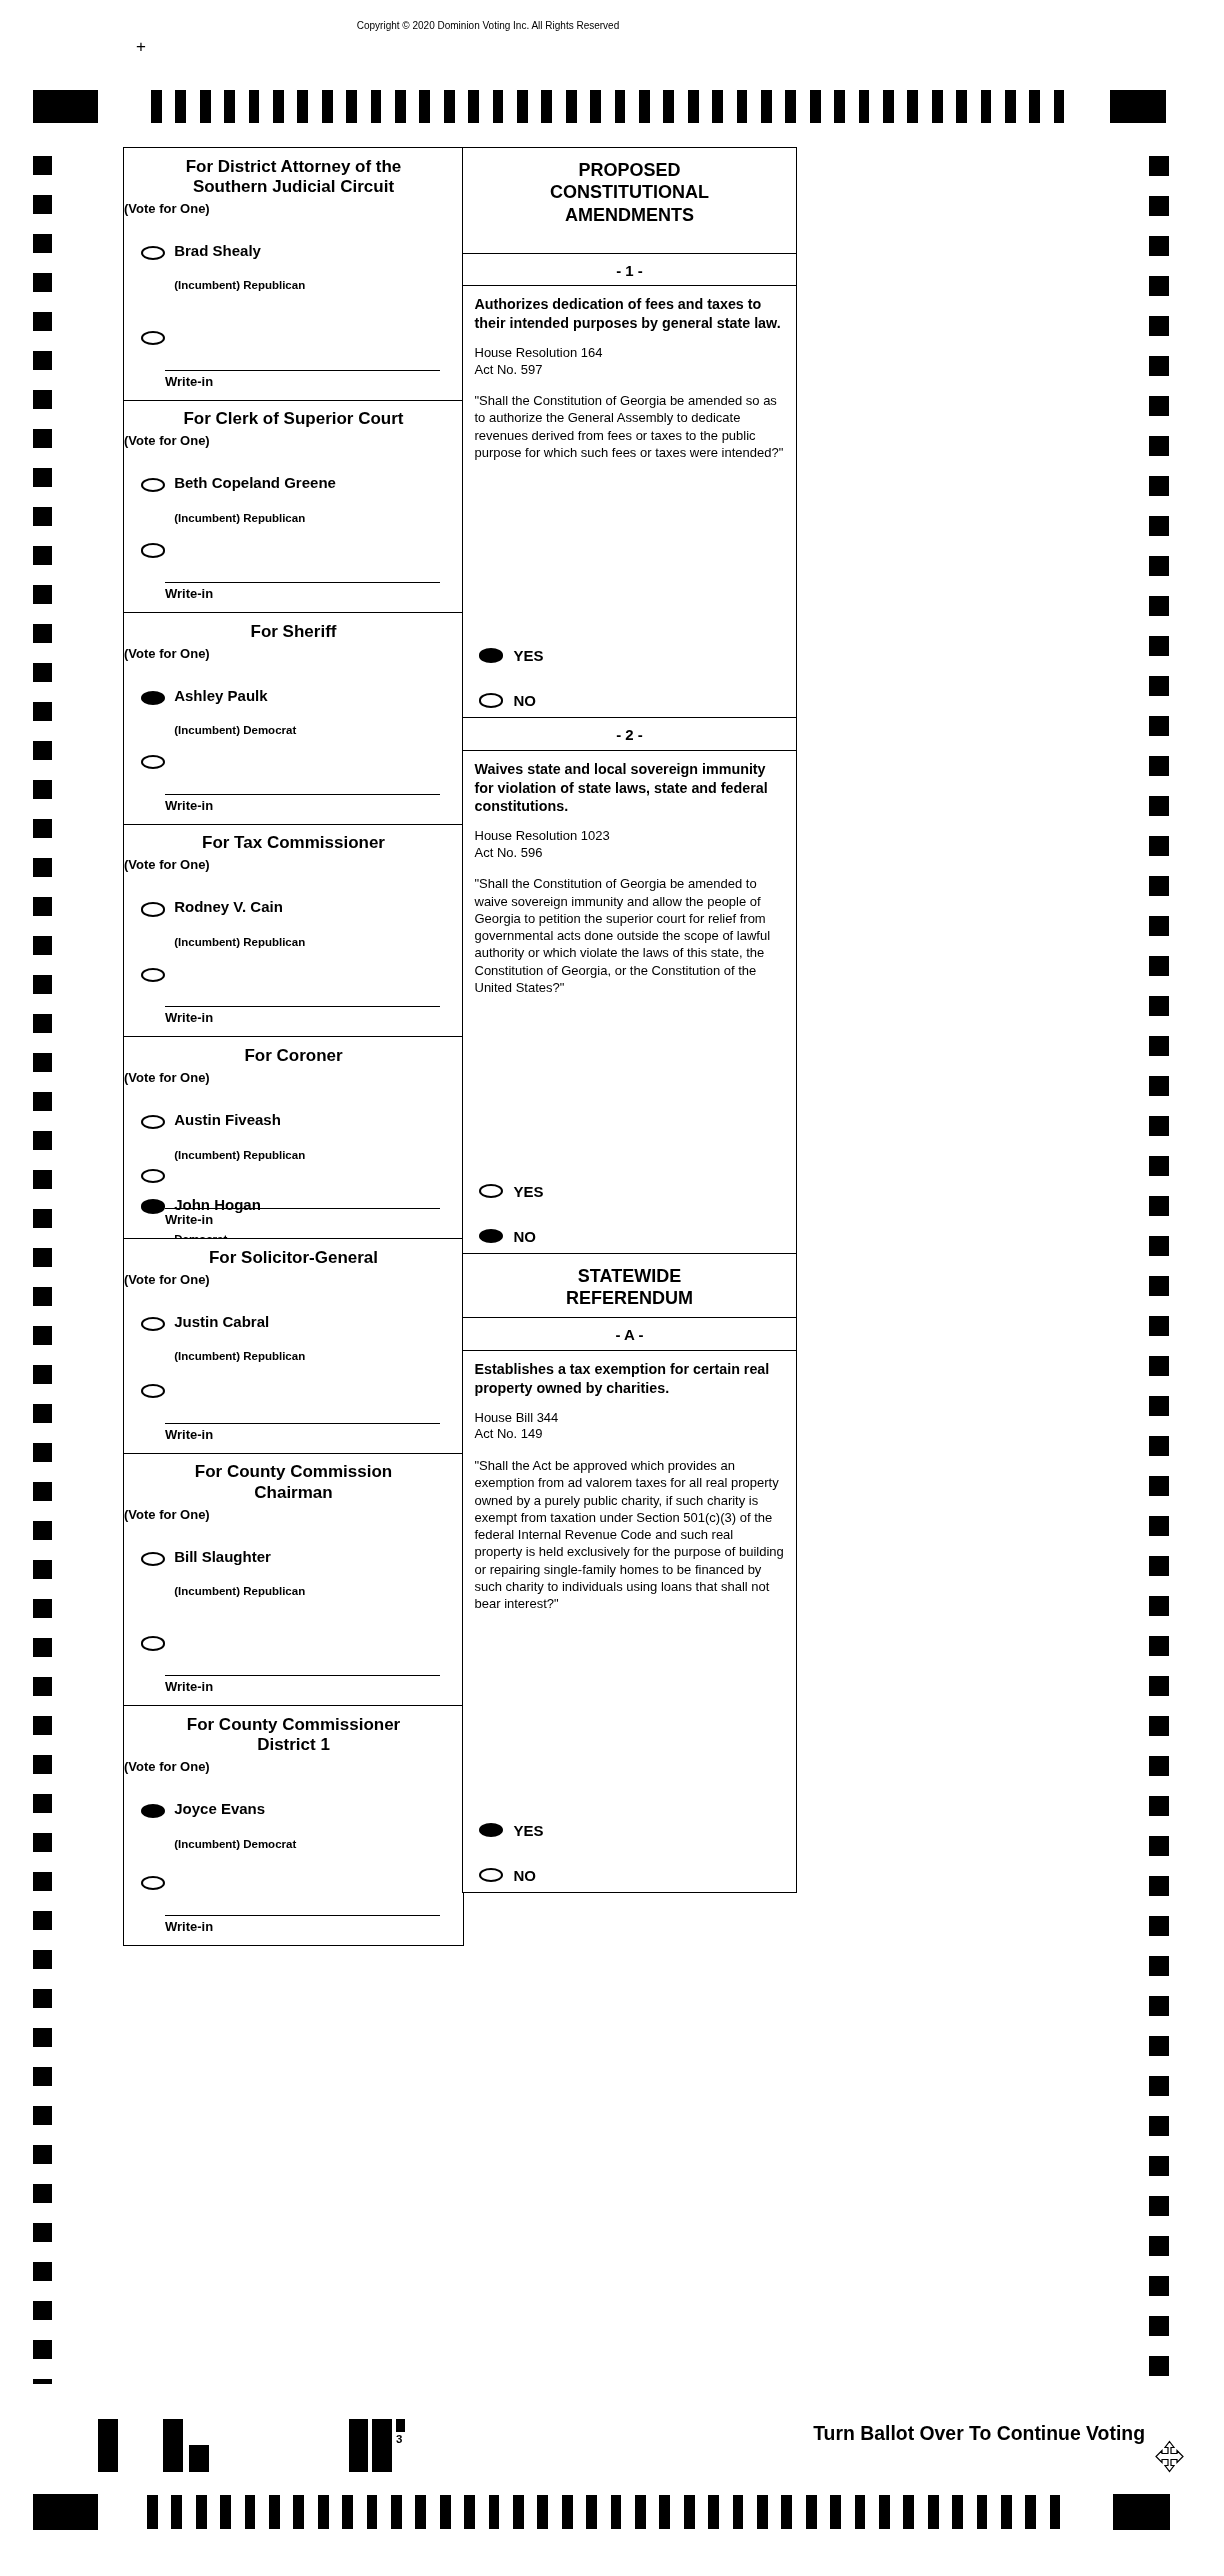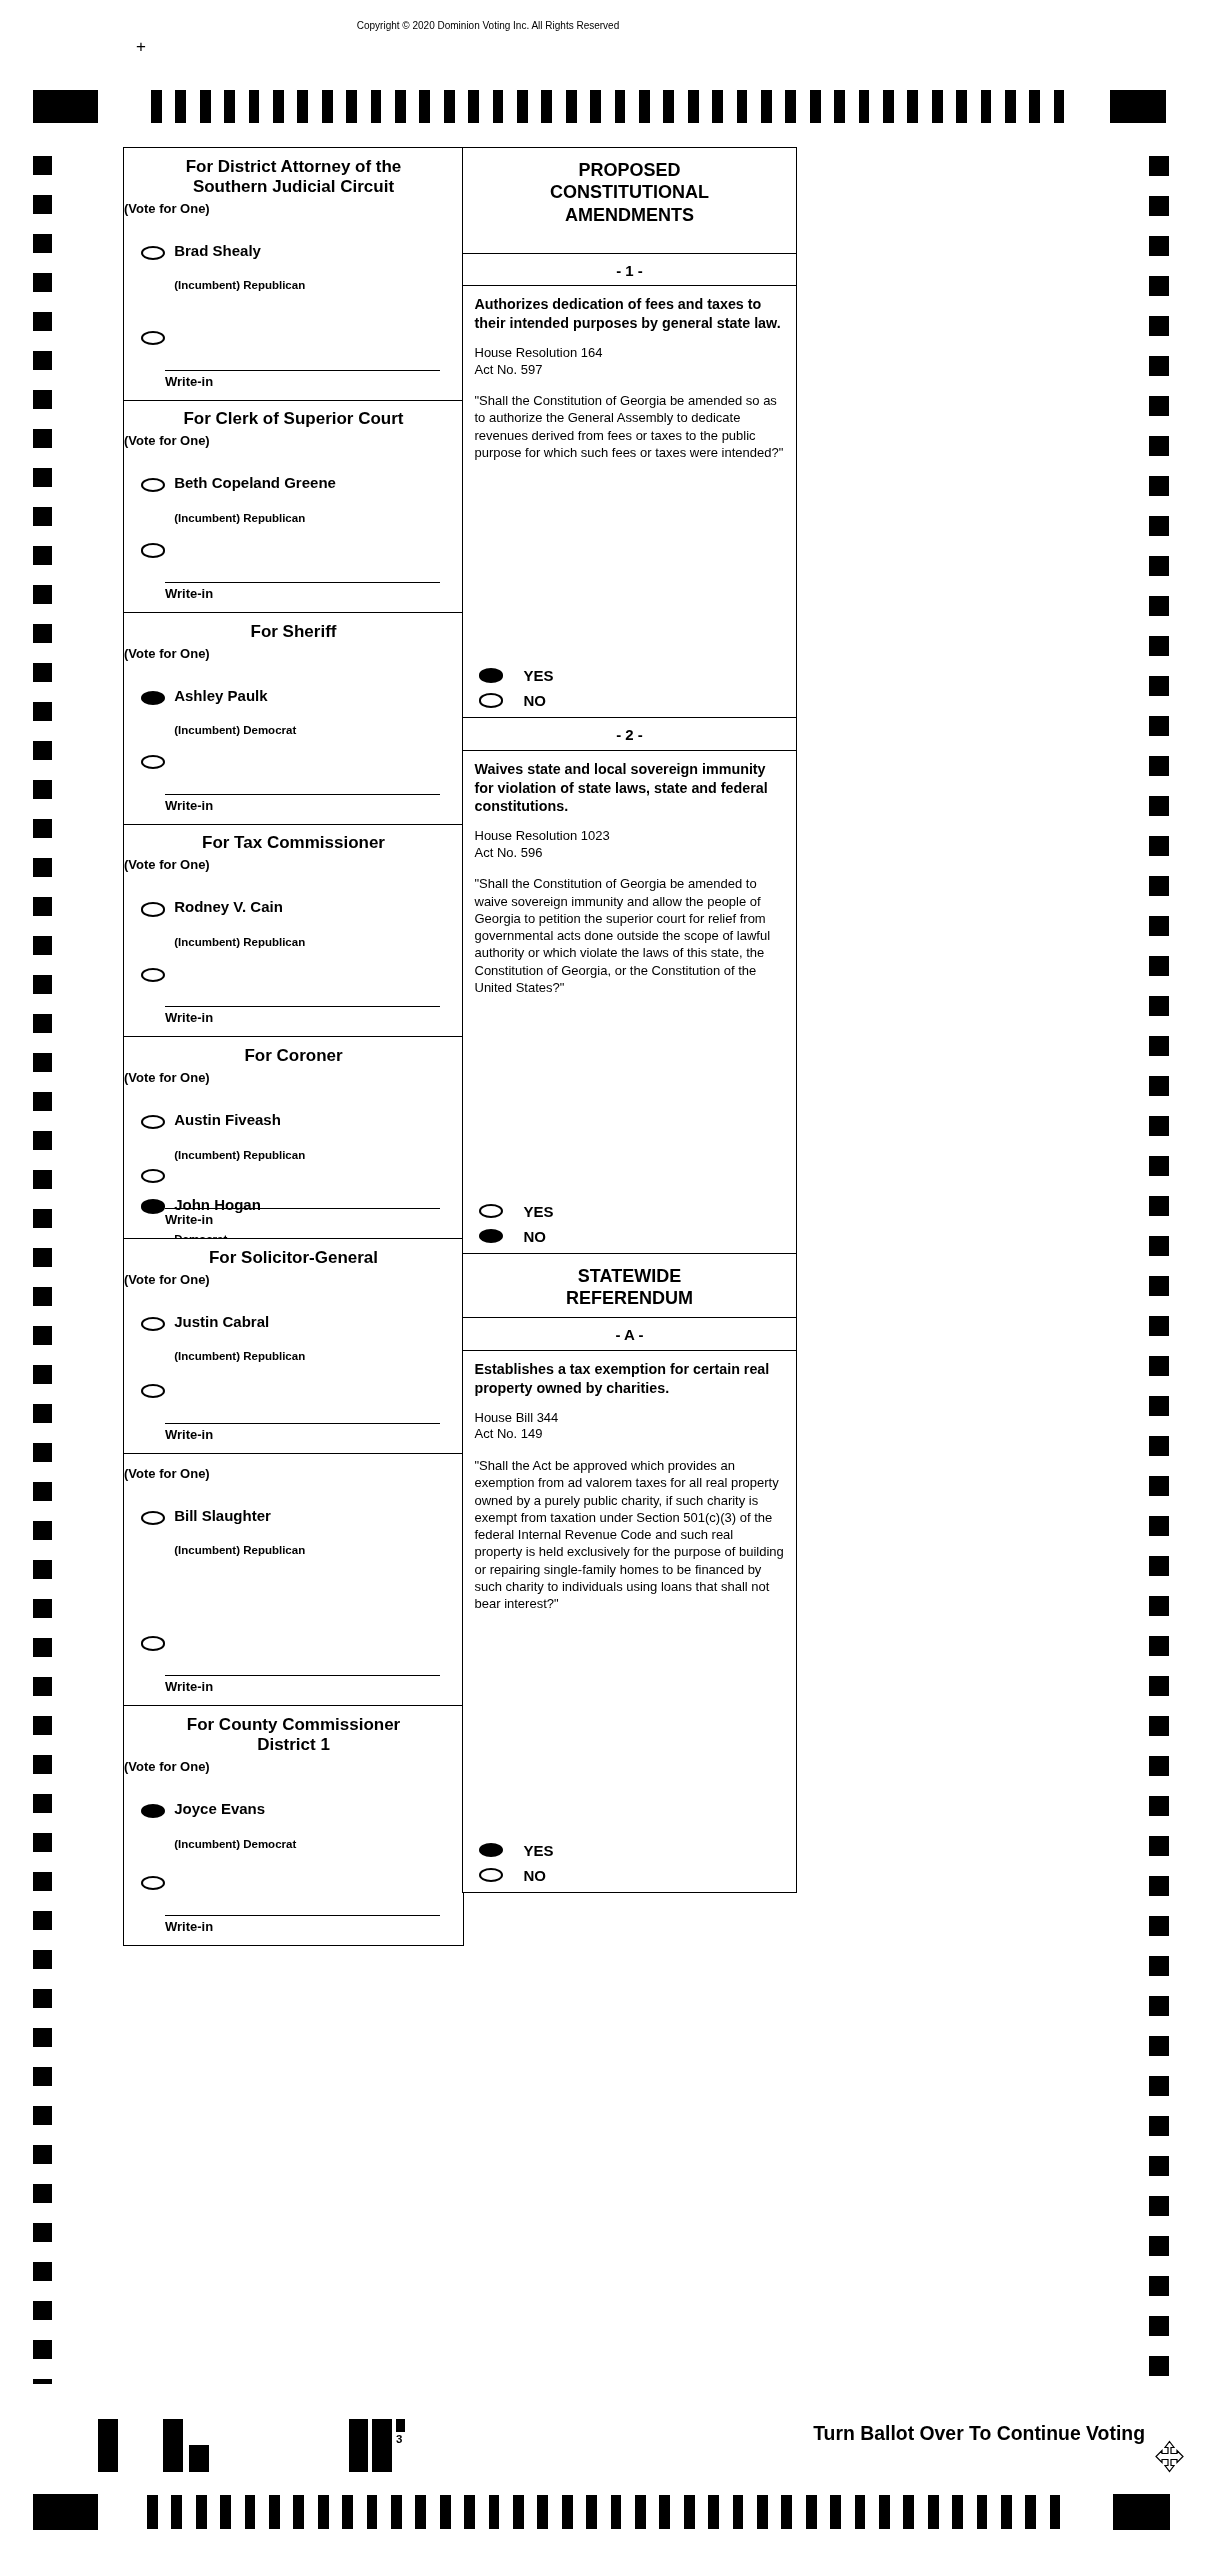--- a/index.html
+++ b/index.html
@@ -68,21 +68,21 @@
   #measures-col > :nth-child(5){height:576px;}
   .m-header{border:1.4px solid #000;box-sizing:border-box;background:#fff;text-align:center;
     font-weight:bold;font-size:18px;line-height:1.25;padding-top:10.8px;}
   .measure{position:relative;border:1.4px solid #000;box-sizing:border-box;background:#fff;}
   .m-number{font-weight:bold;font-size:15px;text-align:center;padding:8px 0 6.5px;}
   .m-rule{border-top:1.4px solid #000;}
   .m-summary{font-weight:bold;font-size:14.3px;line-height:1.3;padding:9.3px 11.5px 0;}
   .m-auth{font-size:13px;line-height:1.3;padding:12.2px 11.5px 0;}
   .m-question{font-size:13px;line-height:1.33;padding:13.6px 11.5px 0;}
   .m-opts{position:absolute;left:16px;bottom:8.6px;}
-  .m-opt{display:flex;align-items:center;gap:20px;margin-top:8px;}
+  .m-opt{display:flex;align-items:center;gap:10px;margin-top:28px;}
   .m-opt-label{font-weight:bold;font-size:15px;}
   
   .footer-text{position:absolute;top:2422px;right:80px;font-weight:bold;font-size:19.4px;}
   .cross-icon{position:absolute;left:1153px;top:2440px;width:33px;height:33px;}
 </style>
 </head>
 <body>
 
 <div class="copyright">Copyright © 2020 Dominion Voting Inc. All Rights Reserved</div>
 <div class="plus-mark">+</div>
@@ -209,20 +209,24 @@
           <div class="cand-name">Justin Cabral</div>
           <div class="cand-detail">(Incumbent) Republican</div>
         </div>
       </div>
       <div class="empty-row"><span class="oval"></span></div>
       <div class="writein">
         <div class="wi-label">Write-in</div>
       </div>
     </div>
     <div class="contest">
+      <div class="c-title">
+        <div>For County Commission</div>
+        <div>Chairman</div>
+      </div>
       <div class="c-inst">(Vote for One)</div>
       <div class="cand">
         <span class="oval"></span>
         <div class="cand-txt">
           <div class="cand-name">Bill Slaughter</div>
           <div class="cand-detail">(Incumbent) Republican</div>
         </div>
       </div>
       <div class="empty-row"><span class="oval"></span></div>
       <div class="writein">

